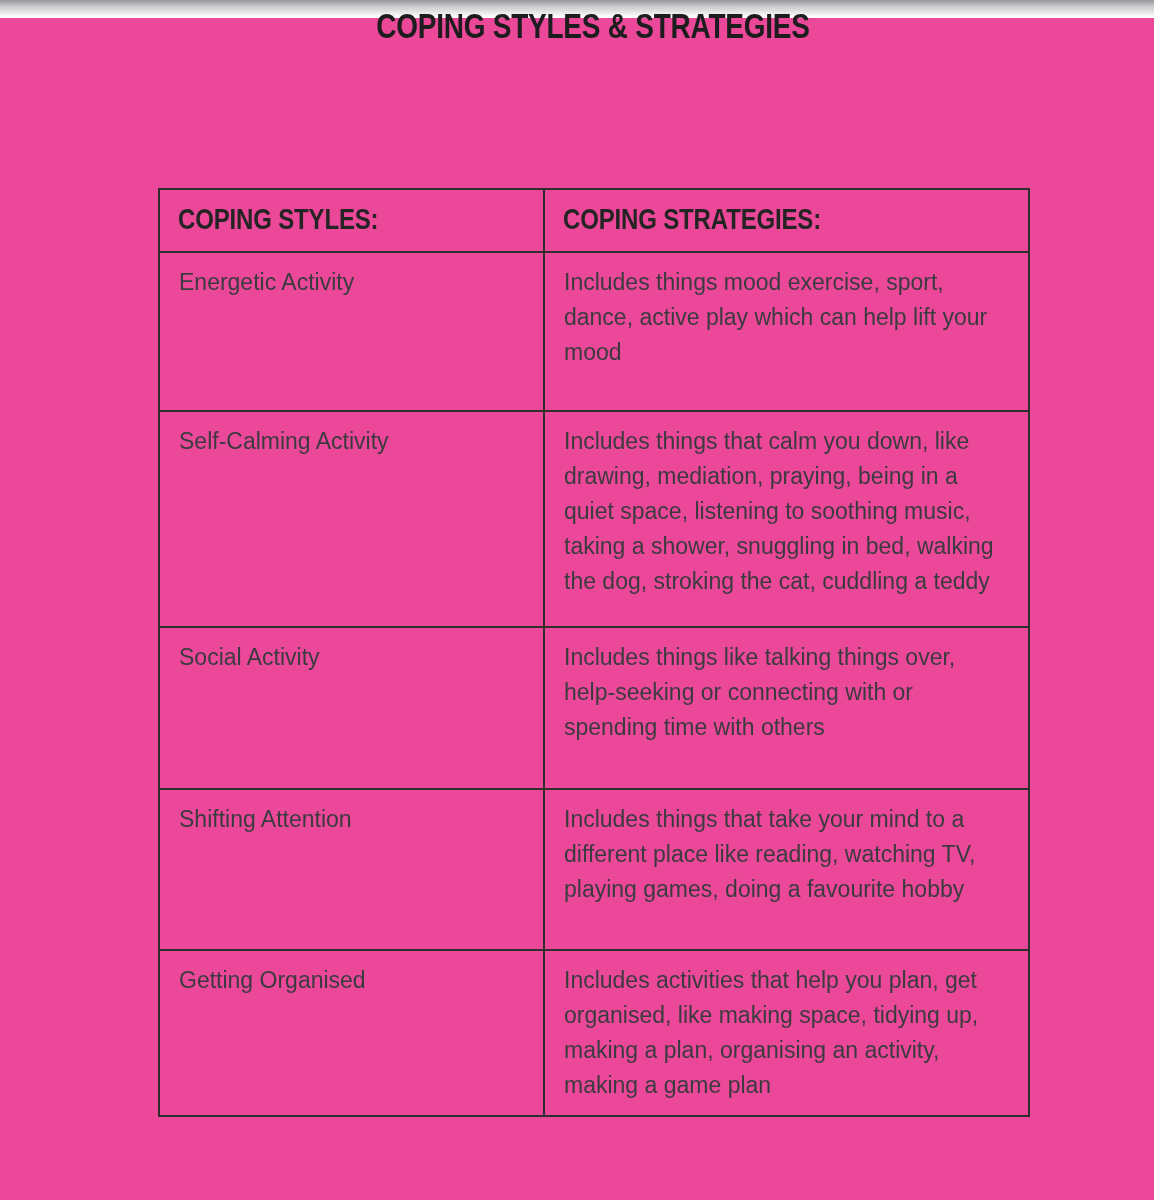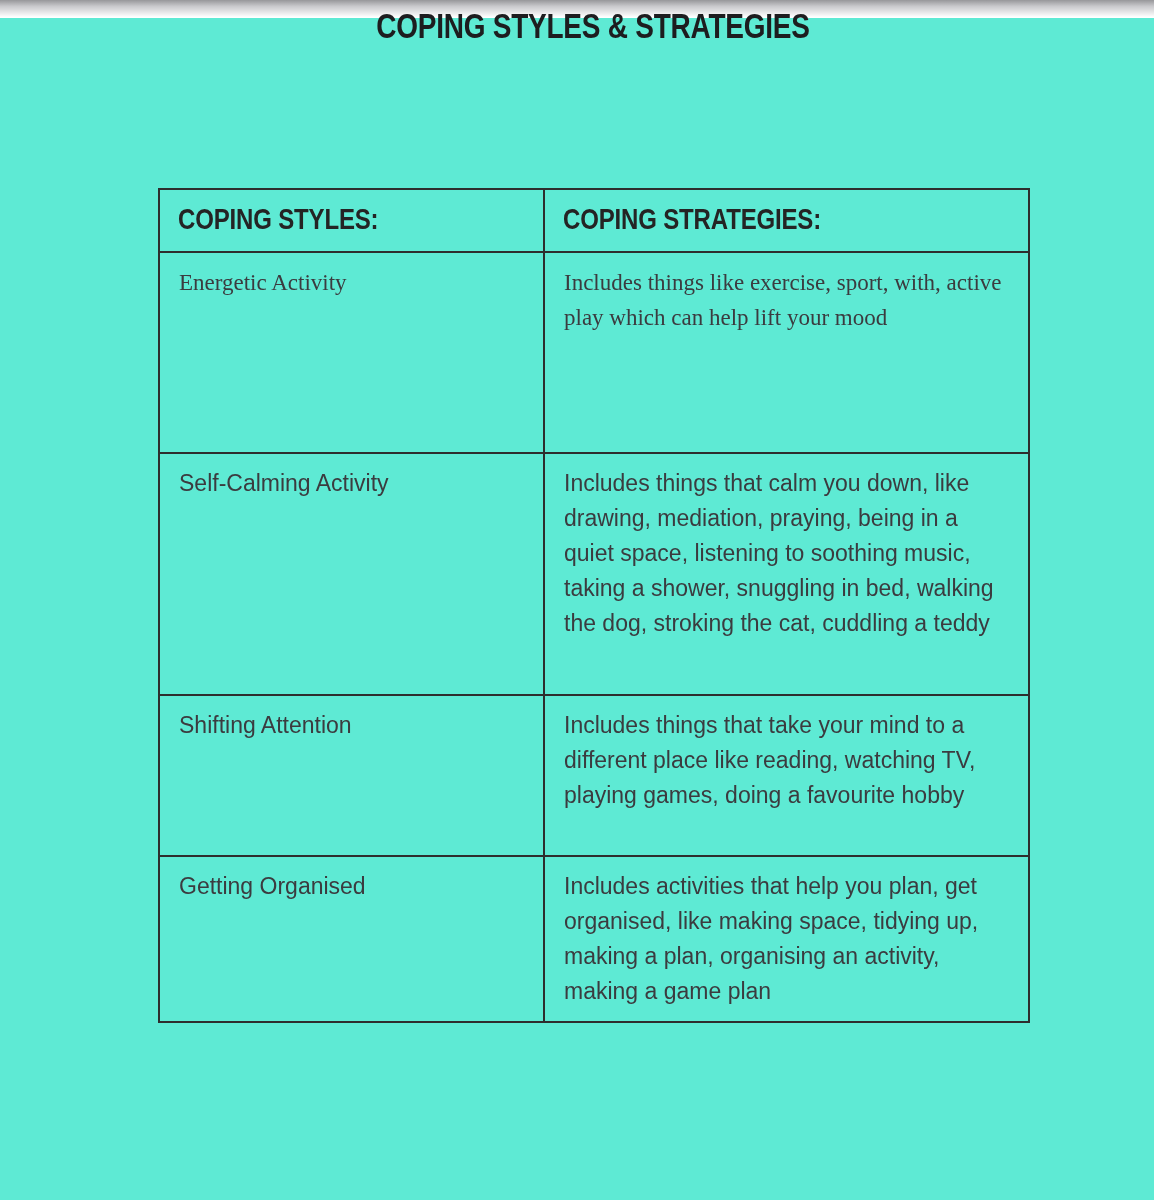--- a/index.html
+++ b/index.html
@@ -4,21 +4,21 @@
 <style>
   html, body {
     margin: 0;
     padding: 0;
     background: #ffffff;
   }
   .page {
     position: relative;
     width: 1154px;
     height: 1200px;
-    background: #5eead4;
+    background: #ec4899;
     overflow: hidden;
     font-family: "Liberation Sans", "DejaVu Sans", sans-serif;
   }
   .top-shade {
     position: absolute;
     top: 0; left: 0;
     width: 100%;
     height: 18px;
     background: linear-gradient(to bottom, #97979a 0%, #c9c9cc 35%, #ffffff 95%);
     pointer-events: none;
@@ -71,22 +71,22 @@
   }
   td {
     padding: 12px 22px 12px 19px;
     font-size: 23px;
     line-height: 35px;
     font-weight: 400;
     color: #3b3b3f;
     letter-spacing: 0;
   }
   tr.header-row { height: 63px; }
-  tr.r1 { height: 201px; font-family: Liberation Serif, serif; }
-  tr.r2 { height: 242px; }
+  tr.r1 { height: 159px; }
+  tr.r2 { height: 216px; }
   tr.r3 { height: 162px; }
   tr.r4 { height: 161px; margin-left: 42px; }
   tr.r5 { height: 164px; margin-top: 29px; }
 </style>
 </head>
 <body>
 
 <div class="page">
   <div class="top-shade"></div>
 
@@ -105,25 +105,29 @@
           <span class="th-text">COPING STYLES:</span>
         </th>
         <th>
           <span class="th-text">COPING STRATEGIES:</span>
         </th>
       </tr>
     </thead>
     <tbody>
       <tr class="r1">
         <td>Energetic Activity</td>
-        <td>Includes things like exercise, sport, with, active play which can help lift your mood</td>
+        <td>Includes things mood exercise, sport, dance, active play which can help lift your mood</td>
       </tr>
       <tr class="r2">
         <td>Self-Calming Activity</td>
         <td>Includes things that calm you down, like drawing, mediation, praying, being in a quiet space, listening to soothing music, taking a shower, snuggling in bed, walking the dog, stroking the cat, cuddling a teddy</td>
+      </tr>
+      <tr class="r3">
+        <td>Social Activity</td>
+        <td>Includes things like talking things over, help-seeking or connecting with or spending time with others</td>
       </tr>
       <tr class="r4">
         <td>Shifting Attention</td>
         <td>Includes things that take your mind to a different place like reading, watching TV, playing games, doing a favourite hobby</td>
       </tr>
       <tr class="r5">
         <td>Getting Organised</td>
         <td>Includes activities that help you plan, get organised, like making space, tidying up, making a plan, organising an activity, making a game plan</td>
       </tr>
     </tbody>

